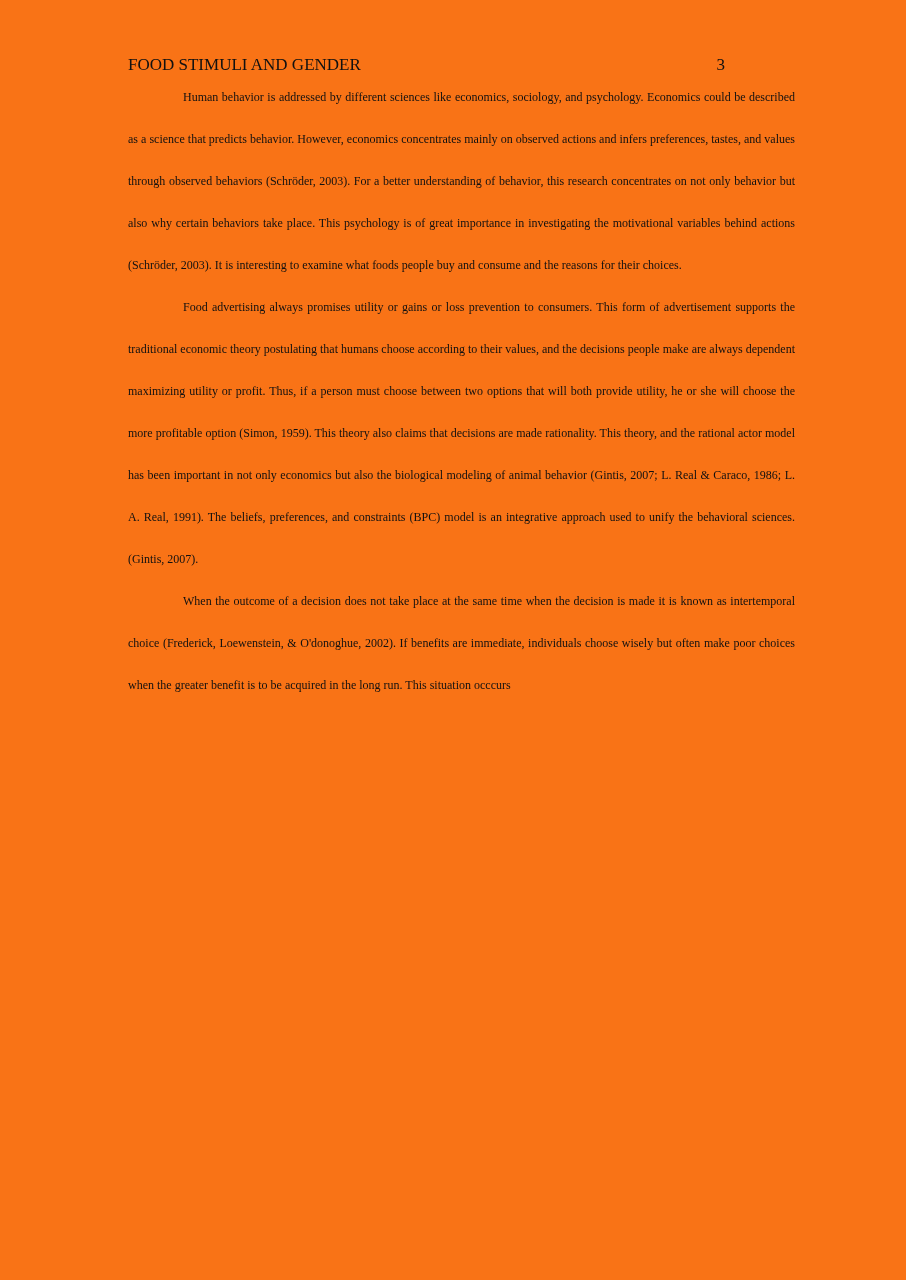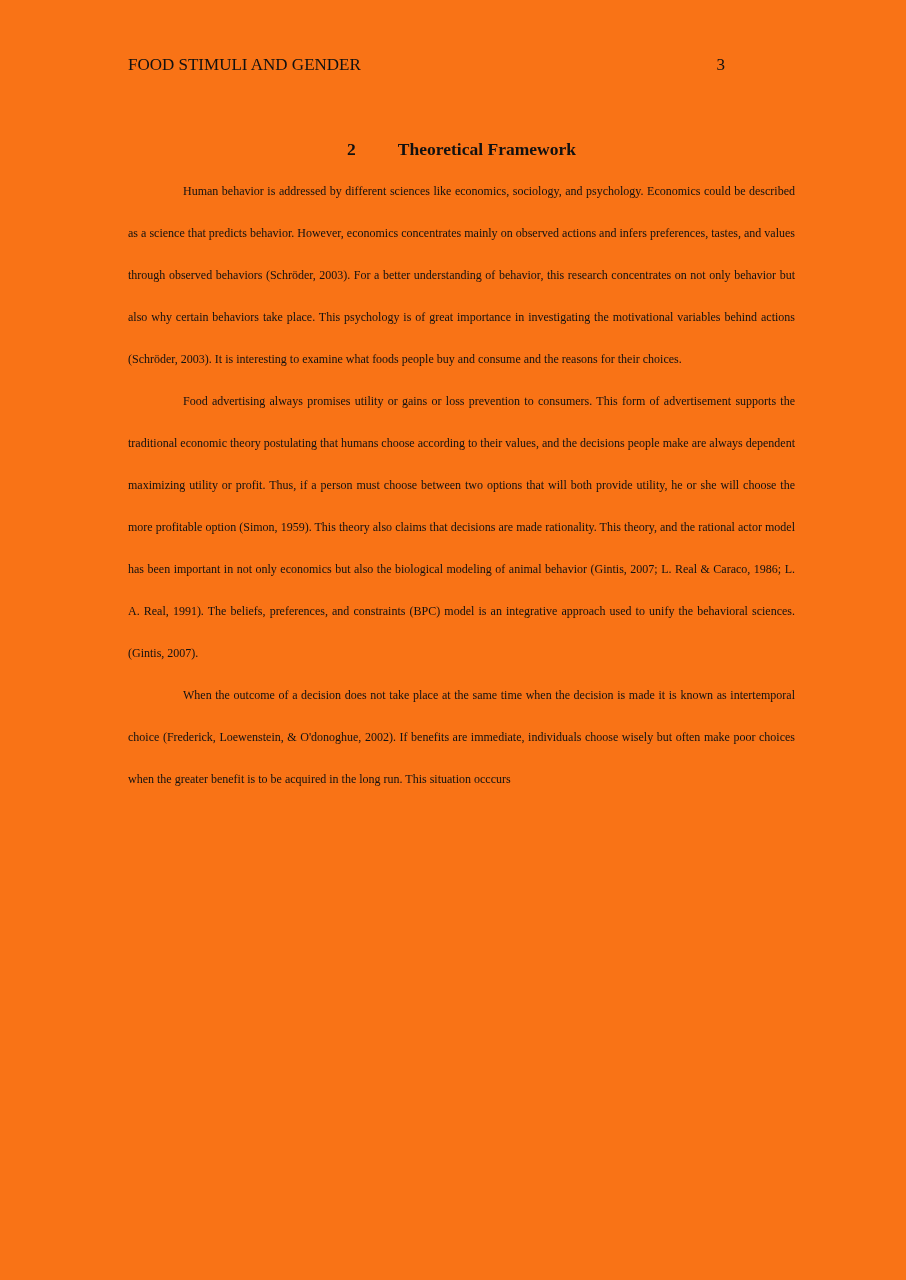--- a/index.html
+++ b/index.html
@@ -59,23 +59,20 @@
 </head>
 <body>
 
 <div class="page">
 
   <div class="running-header">
     <span class="running-head-text">FOOD STIMULI AND GENDER</span>
     <span class="page-number">3</span>
   </div>
 
-  <div class="chapter-heading">
-    <span>2</span><span class="tab-gap"></span><span>Theoretical Framework</span>
-  </div>
 
 
   <p class="body-paragraph">Human behavior is addressed by different sciences like economics, sociology, and psychology. Economics could be described as a science that predicts behavior. However, economics concentrates mainly on observed actions and infers preferences, tastes, and values through observed behaviors (Schröder, 2003). For a better understanding of behavior, this research concentrates on not only behavior but also why certain behaviors take place. This psychology is of great importance in investigating the motivational variables behind actions (Schröder, 2003). It is interesting to examine what foods people buy and consume and the reasons for their choices.</p>
 
   <p class="body-paragraph">Food advertising always promises utility or gains or loss prevention to consumers. This form of advertisement supports the traditional economic theory postulating that humans choose according to their values, and the decisions people make are always dependent maximizing utility or profit. Thus, if a person must choose between two options that will both provide utility, he or she will choose the more profitable option (Simon, 1959). This theory also claims that decisions are made rationality. This theory, and the rational actor model has been important in not only economics but also the biological modeling of animal behavior (Gintis, 2007; L. Real &amp; Caraco, 1986; L. A. Real, 1991). The beliefs, preferences, and constraints (BPC) model is an integrative approach used to unify the behavioral sciences. (Gintis, 2007).</p>
 
   <p class="body-paragraph">When the outcome of a decision does not take place at the same time when the decision is made it is known as intertemporal choice (Frederick, Loewenstein, &amp; O'donoghue, 2002). If benefits are immediate, individuals choose wisely but often make poor choices when the greater benefit is to be acquired in the long run. This situation occcurs</p>
 
 </div>
 

